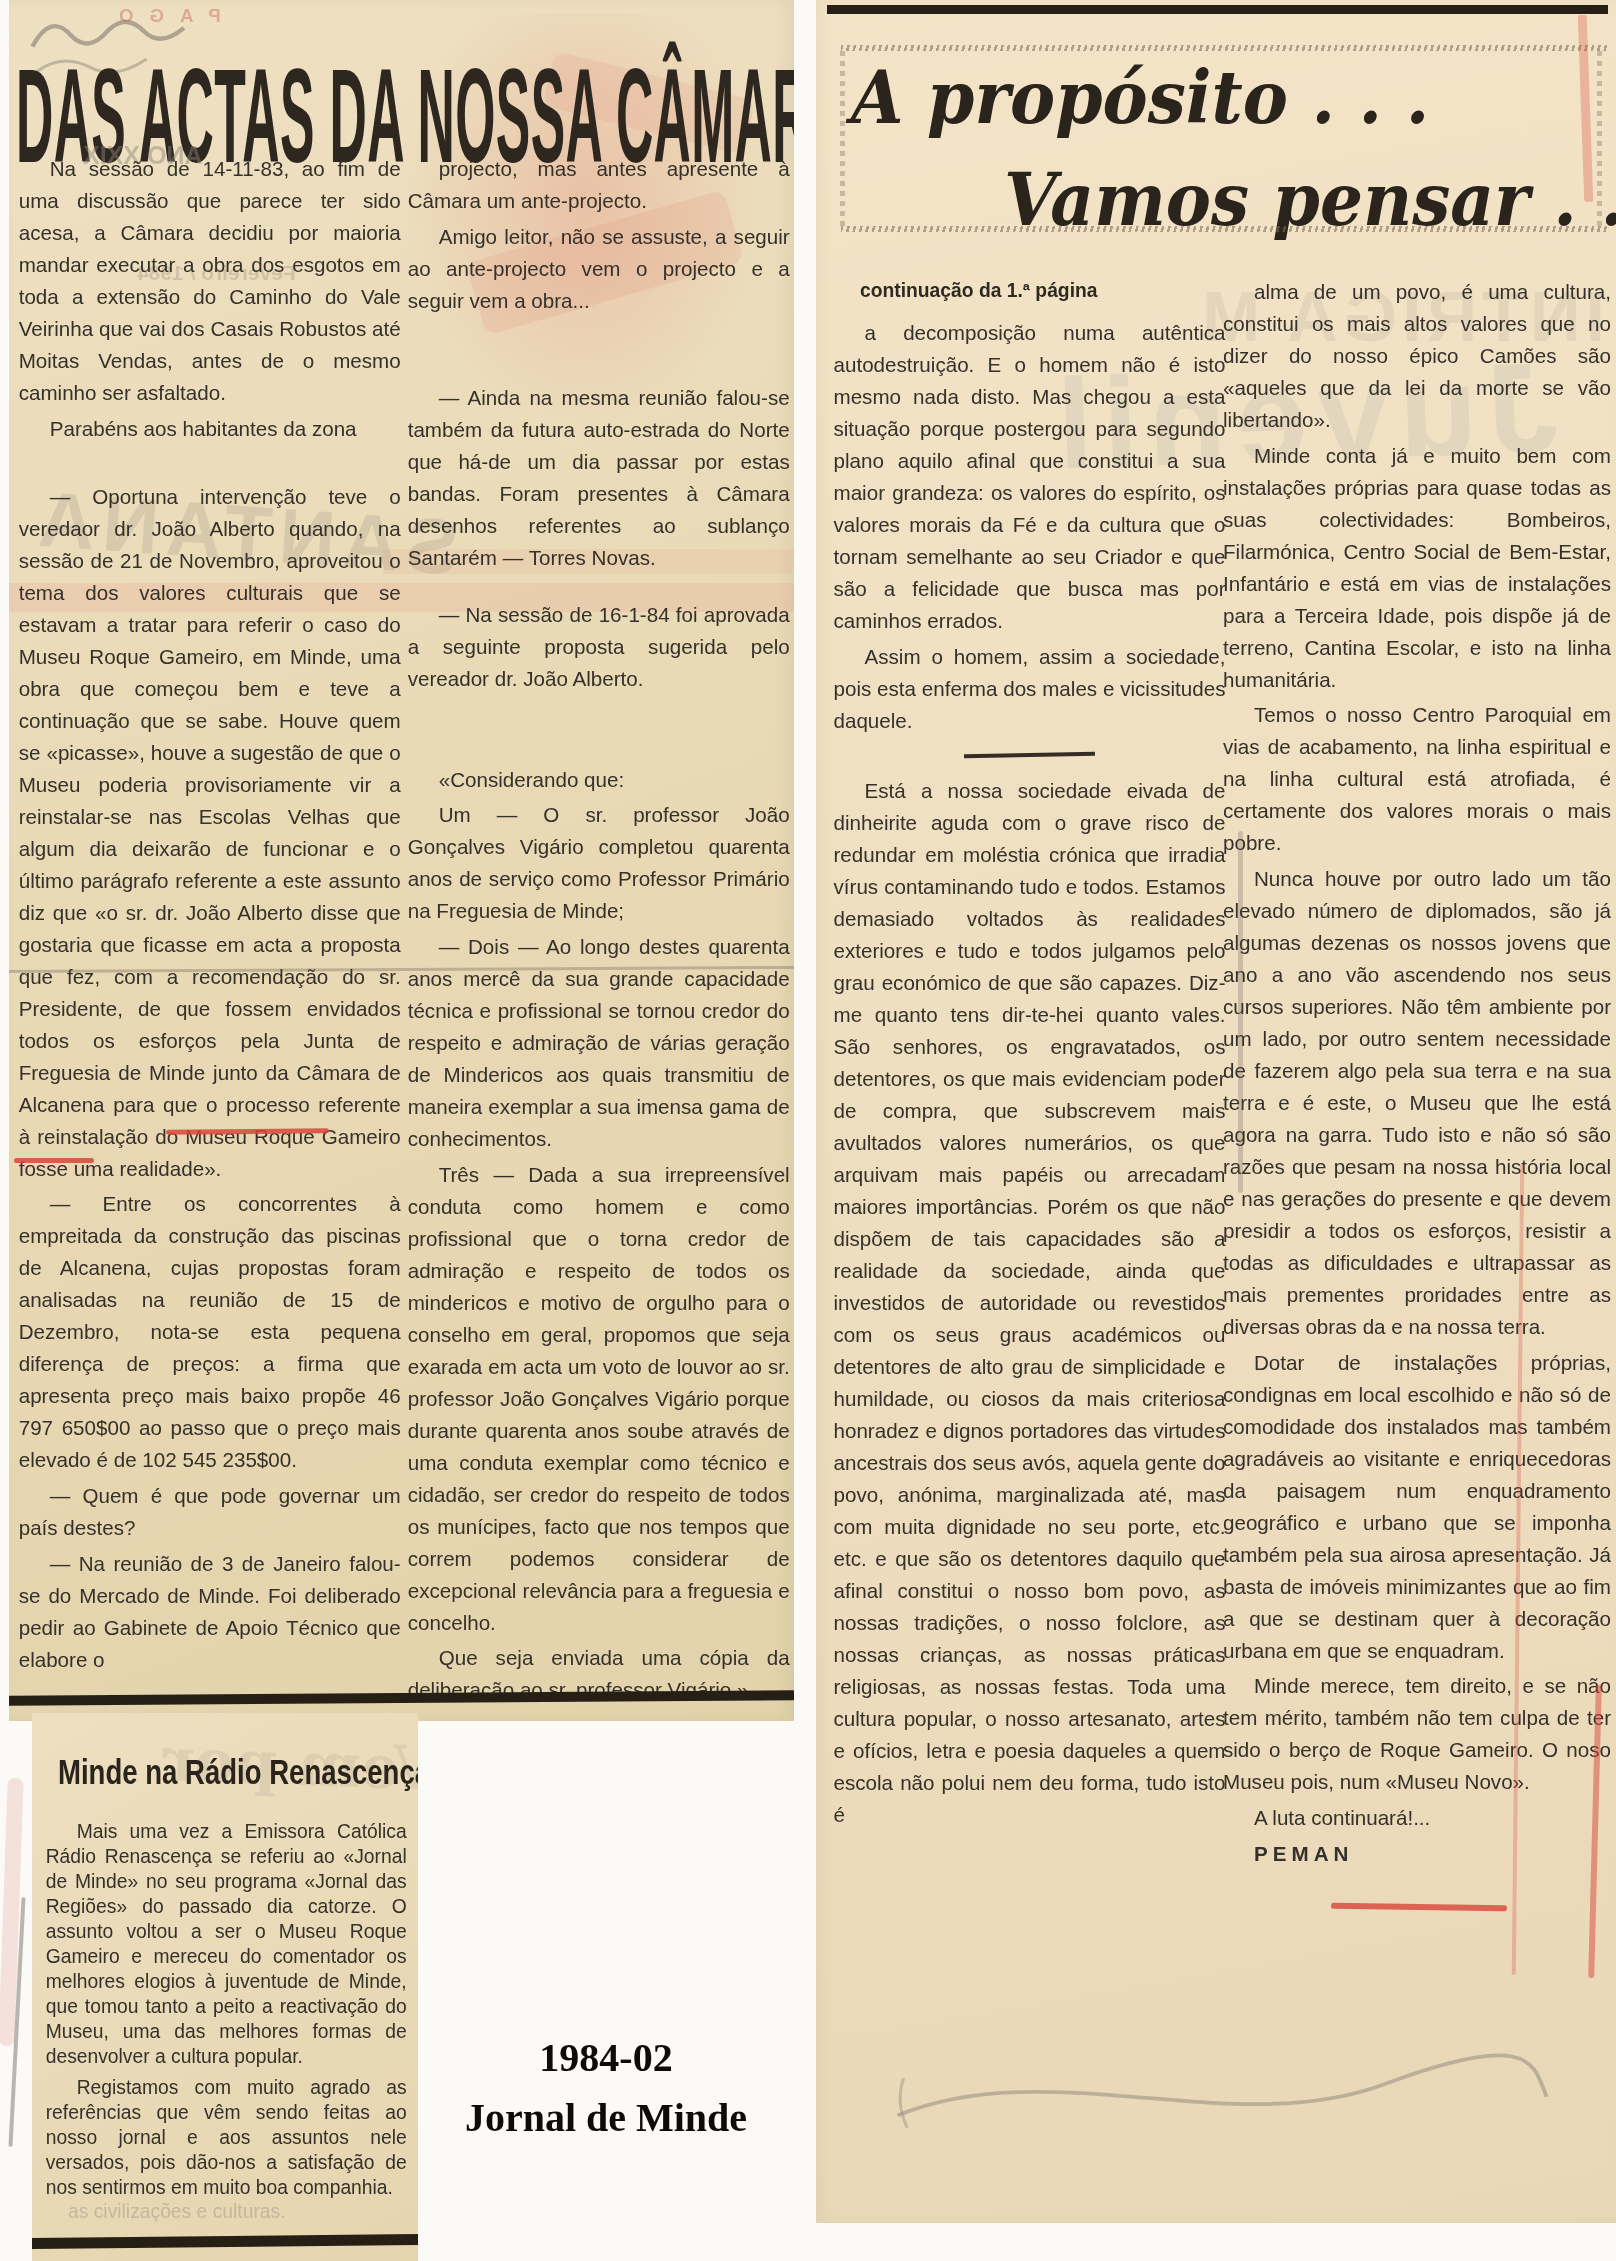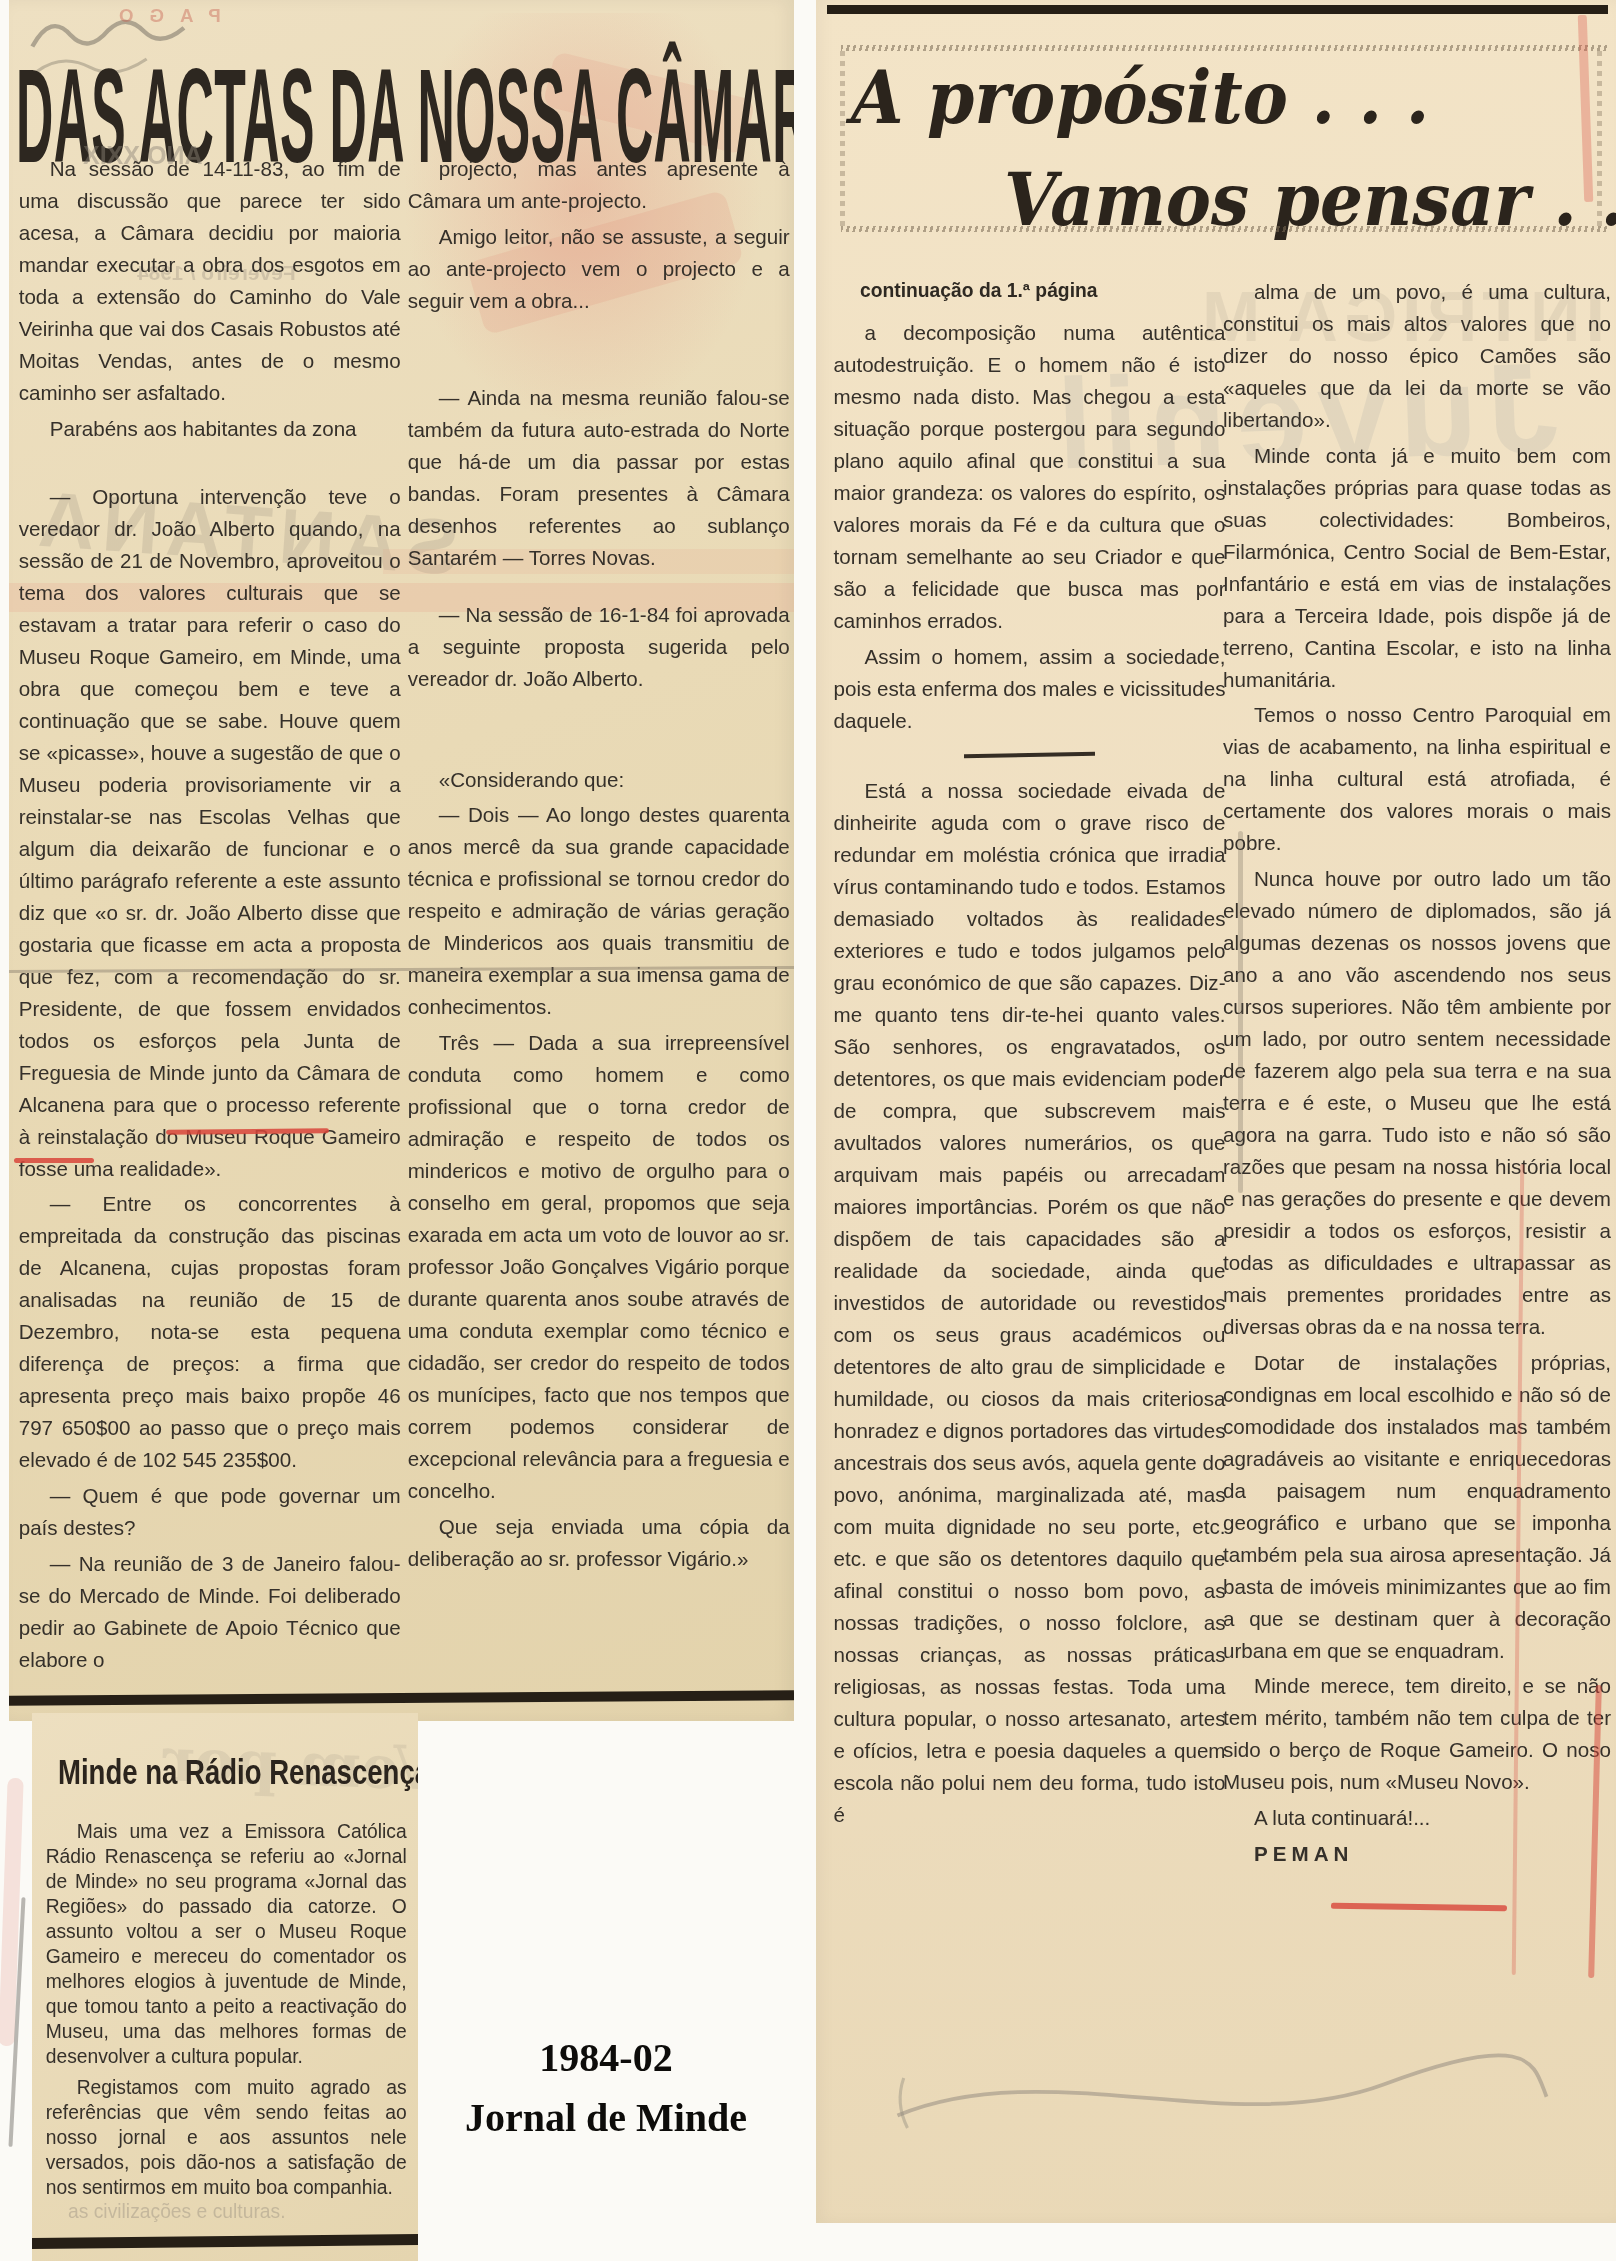--- a/index.html
+++ b/index.html
@@ -111,20 +111,21 @@
       <p>— Entre os concorrentes à empreitada da construção das piscinas de Alcanena, cujas propostas foram analisadas na reunião de 15 de Dezembro, nota-se esta pequena diferença de preços: a firma que apresenta preço mais baixo propõe 46 797 650$00 ao passo que o preço mais elevado é de 102 545 235$00.</p>
       <p>— Quem é que pode governar um país destes?</p>
       <p>— Na reunião de 3 de Janeiro falou-se do Mercado de Minde. Foi deliberado pedir ao Gabinete de Apoio Técnico que elabore o</p>
     </div>
     <div class="col col-l2">
       <p>projecto, mas antes apresente à Câmara um ante-projecto.</p>
       <p>Amigo leitor, não se assuste, a seguir ao ante-projecto vem o projecto e a seguir vem a obra...</p>
       <p>— Ainda na mesma reunião falou-se também da futura auto-estrada do Norte que há-de um dia passar por estas bandas. Foram presentes à Câmara desenhos referentes ao sublanço Santarém — Torres Novas.</p>
       <p>— Na sessão de 16-1-84 foi aprovada a seguinte proposta sugerida pelo vereador dr. João Alberto.</p>
       <p>«Considerando que:</p>
+      <p>Um — O sr. professor João Gonçalves Vigário completou quarenta anos de serviço como Professor Primário na Freguesia de Minde;</p>
       <p>— Dois — Ao longo destes quarenta anos mercê da sua grande capacidade técnica e profissional se tornou credor do respeito e admiração de várias geração de Mindericos aos quais transmitiu de maneira exemplar a sua imensa gama de conhecimentos.</p>
       <p>Três — Dada a sua irrepreensível conduta como homem e como profissional que o torna credor de admiração e respeito de todos os mindericos e motivo de orgulho para o conselho em geral, propomos que seja exarada em acta um voto de louvor ao sr. professor João Gonçalves Vigário porque durante quarenta anos soube através de uma conduta exemplar como técnico e cidadão, ser credor do respeito de todos os munícipes, facto que nos tempos que correm podemos considerar de excepcional relevância para a freguesia e concelho.</p>
       <p>Que seja enviada uma cópia da deliberação ao sr. professor Vigário.»</p>
     </div>
 
     <div class="pencil pencil-h"></div>
     <div class="redmark red-u1"></div>
     <div class="redmark red-u2"></div>
     <div class="rule rule-a"></div>
   </div>

